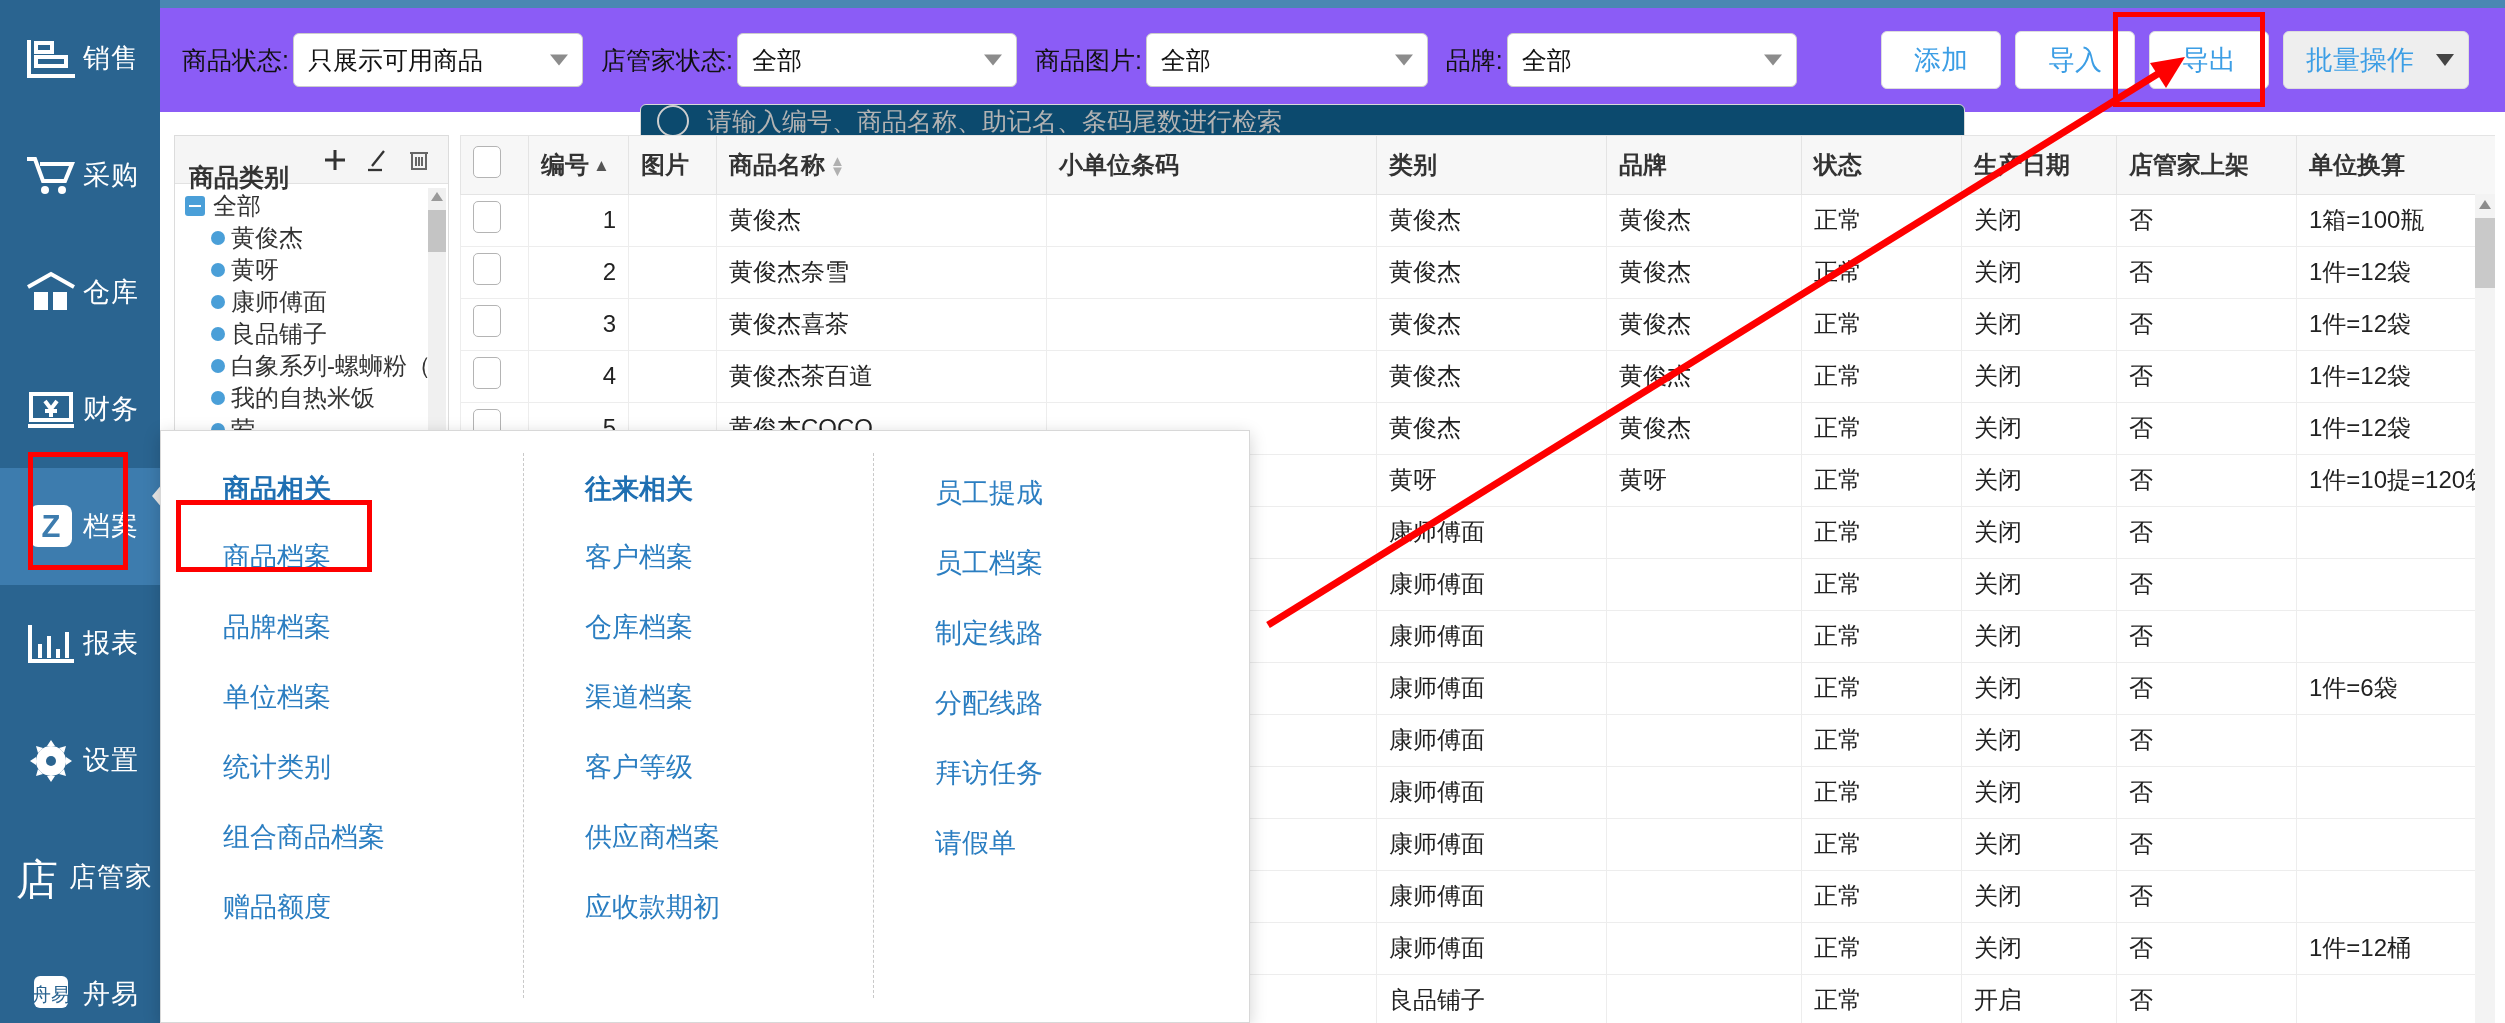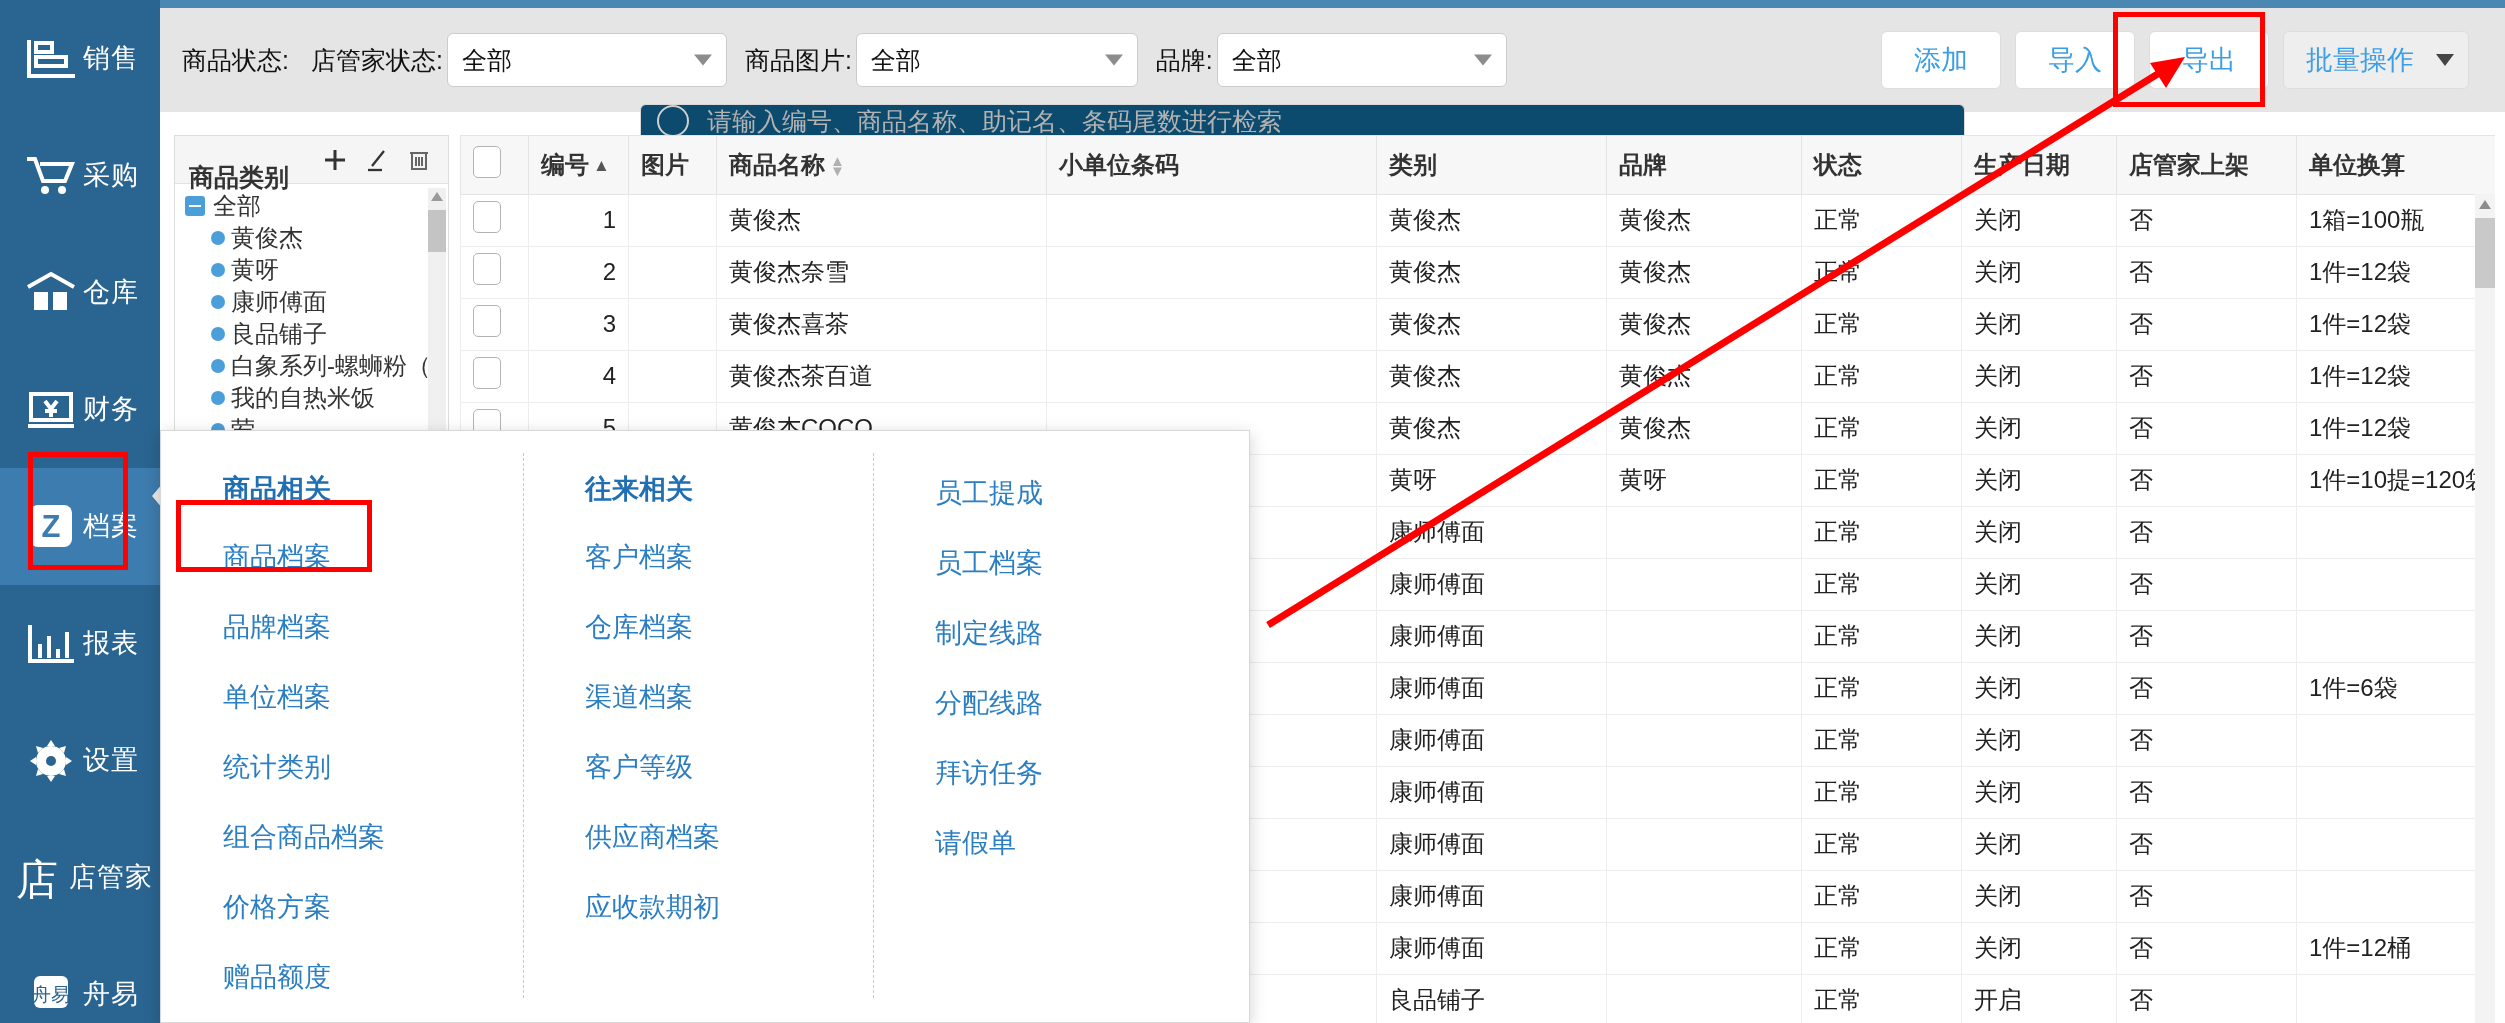--- a/index.html
+++ b/index.html
@@ -62,21 +62,21 @@
   .topbar-strip {
     position: absolute; left: 0; top: 0;
     width: 2345px; height: 8px;
     background: #4a87b3;
   }
 
   
   .filterbar {
     position: absolute; left: 0; top: 8px;
     width: 2345px; height: 104px;
-    background: #e5e5e5;
+    background: #8b5cf6;
     display: flex; align-items: center;
     padding: 4px 22px;
   }
   .fgroup { display: flex; align-items: center; margin-right: 18px; }
   .flabel { font-size: 25px; color: #111; white-space: nowrap; margin-right: 4px; }
   .fselect {
     position: relative;
     height: 54px;
     border: 1px solid #ccc;
     border-radius: 6px;
@@ -413,20 +413,24 @@
   <div class="rail-arrow"></div>
   <div class="rail-highlight"></div>
 
   <div class="main">
     <div class="topbar-strip"></div>
 
     <div class="filterbar">
 
       <div class="fgroup">
         <span class="flabel">商品状态:</span>
+        <div class="fselect w1">
+          <span>只展示可用商品</span>
+          <span class="caret"></span>
+        </div>
       </div>
 
       <div class="fgroup">
         <span class="flabel">店管家状态:</span>
         <div class="fselect w2">
           <span>全部</span>
           <span class="caret"></span>
         </div>
       </div>
 
@@ -787,21 +791,20 @@
   </div>
 
   <div class="megamenu">
     <div class="mcol c1">
       <div class="mtitle">商品相关</div>
       <div class="mitem">商品档案</div>
       <div class="mitem">品牌档案</div>
       <div class="mitem">单位档案</div>
       <div class="mitem">统计类别</div>
       <div class="mitem">组合商品档案</div>
-      <div class="mitem">价格方案</div>
       <div class="mitem">赠品额度</div>
     </div>
 
     <div class="mcol c2">
       <div class="mtitle">往来相关</div>
       <div class="mitem">客户档案</div>
       <div class="mitem">仓库档案</div>
       <div class="mitem">渠道档案</div>
       <div class="mitem">客户等级</div>
       <div class="mitem">供应商档案</div>

